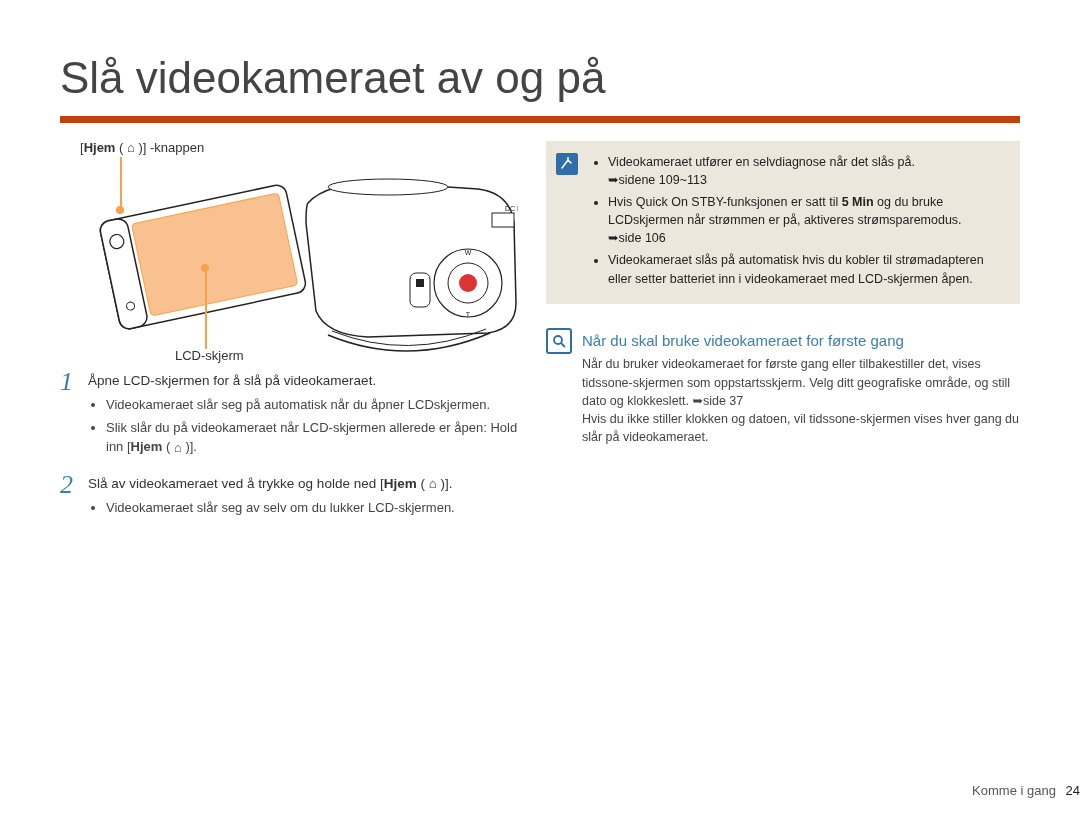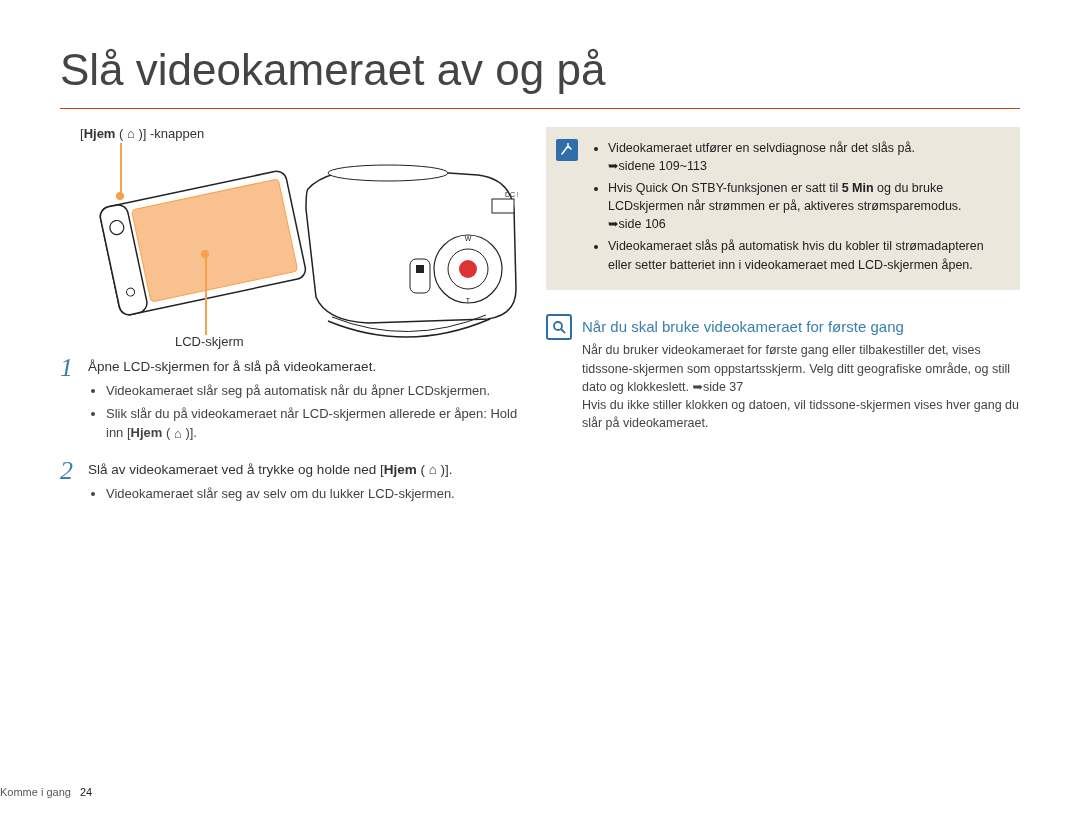--- a/index.html
+++ b/index.html
@@ -13,22 +13,22 @@
     position: relative;
     font-size: 13.5px;
     line-height: 1.45;
   }
   .page {
     padding: 38px 60px 20px 60px;
   }
   h1 {
     font-weight: 300;
     font-size: 44px;
-    margin: 0 0 18px 0;
-    border-bottom: 1px solid #c2410c;
+    margin: 8px 0 18px 0;
+    border-bottom: 7px solid #c2410c;
     padding-bottom: 6px;
     color: #444;
   }
   .cols {
     display: flex;
     gap: 12px;
   }
   .col-left {
     flex: 1;
   }
@@ -163,22 +163,22 @@
     margin: 0 0 4px 0;
     font-weight: normal;
     font-size: 15px;
     color: #3a7fae;
   }
   .arrow { font-family: Arial; }
   .footer {
     position: absolute;
     bottom: 24px;
     left: 0; right: 0;
-    text-align: left;
-    font-size: 11px;
+    text-align: right;
+    font-size: 13px;
     color: #555;
   }
   .footer .pg { margin-left: 6px; color:#222; }
   .home-icon {
     display: inline-block;
     vertical-align: -1px;
   }
 </style>
 </head>
 <body>

